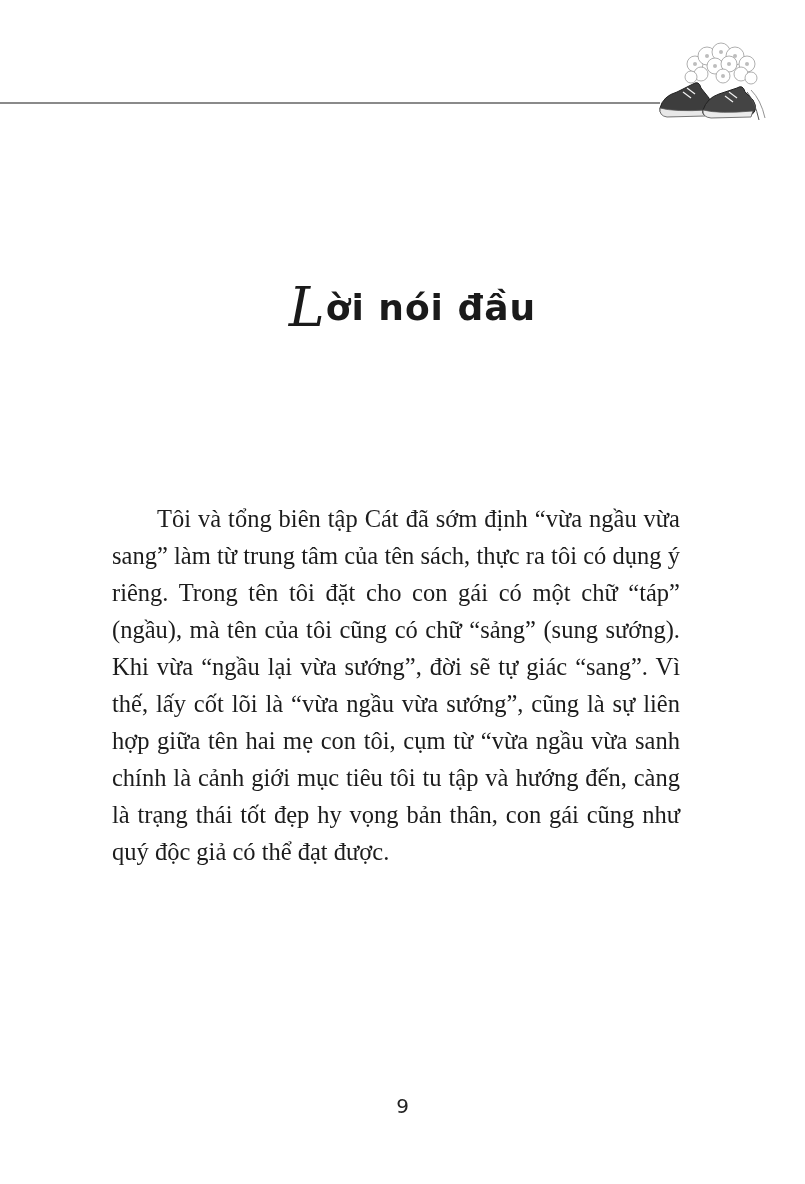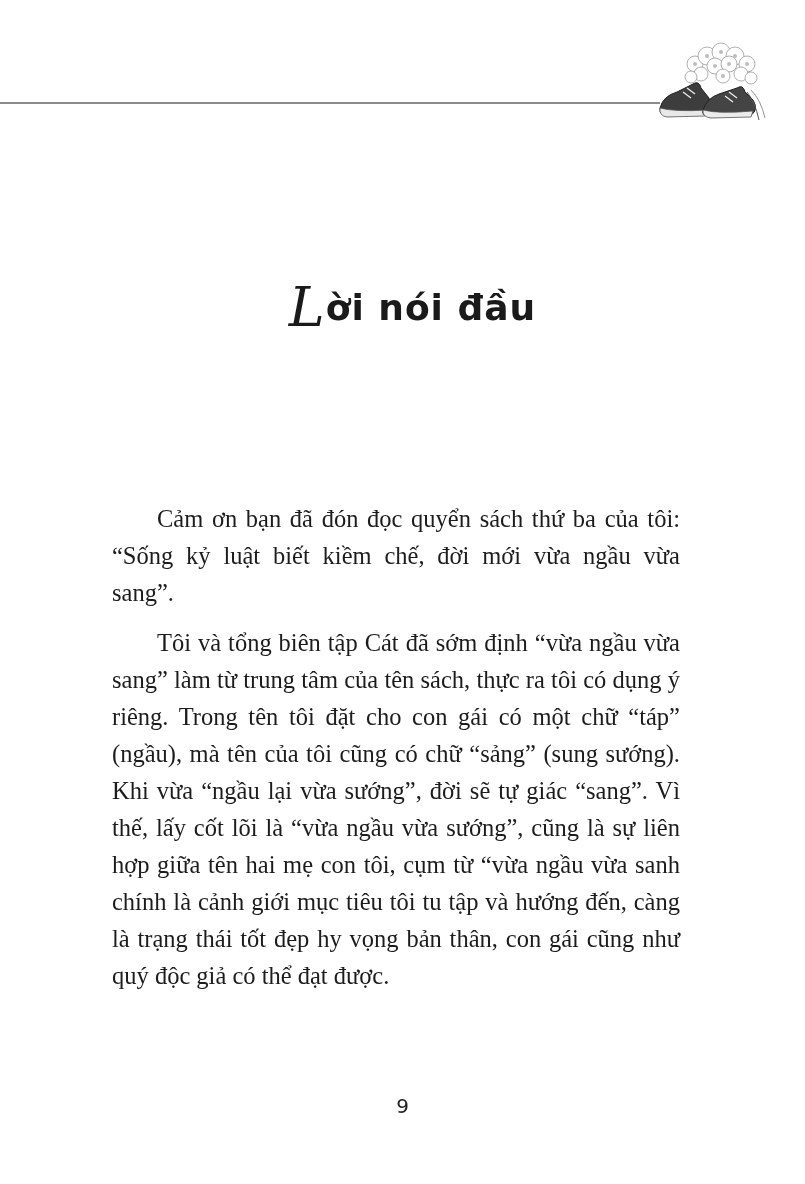--- a/index.html
+++ b/index.html
@@ -123,17 +123,16 @@
     <path d="M92 70 Q100 80 104 98" fill="none" stroke="#555" stroke-width="1"></path>
     <path d="M96 68 Q106 78 110 96" fill="none" stroke="#777" stroke-width="0.8"></path>
   </svg>
 </div>
 
 <div class="chapter-title">
   <span class="cap">L</span><span>ời nói đầu</span>
 </div>
 
 <div class="body-text">
-  <p>Cảm ơn bạn đã đón đọc quyển sách thứ ba của tôi: “Sống kỷ luật biết kiềm chế, đời mới vừa ngầu vừa sang”.</p>
   <p>Tôi và tổng biên tập Cát đã sớm định “vừa ngầu vừa sang” làm từ trung tâm của tên sách, thực ra tôi có dụng ý riêng. Trong tên tôi đặt cho con gái có một chữ “táp” (ngầu), mà tên của tôi cũng có chữ “sảng” (sung sướng). Khi vừa “ngầu lại vừa sướng”, đời sẽ tự giác “sang”. Vì thế, lấy cốt lõi là “vừa ngầu vừa sướng”, cũng là sự liên hợp giữa tên hai mẹ con tôi, cụm từ “vừa ngầu vừa sanh chính là cảnh giới mục tiêu tôi tu tập và hướng đến, càng là trạng thái tốt đẹp hy vọng bản thân, con gái cũng như quý độc giả có thể đạt được.</p>
 </div>
 
 <div class="page-number">9</div>
 
 </body></html>

